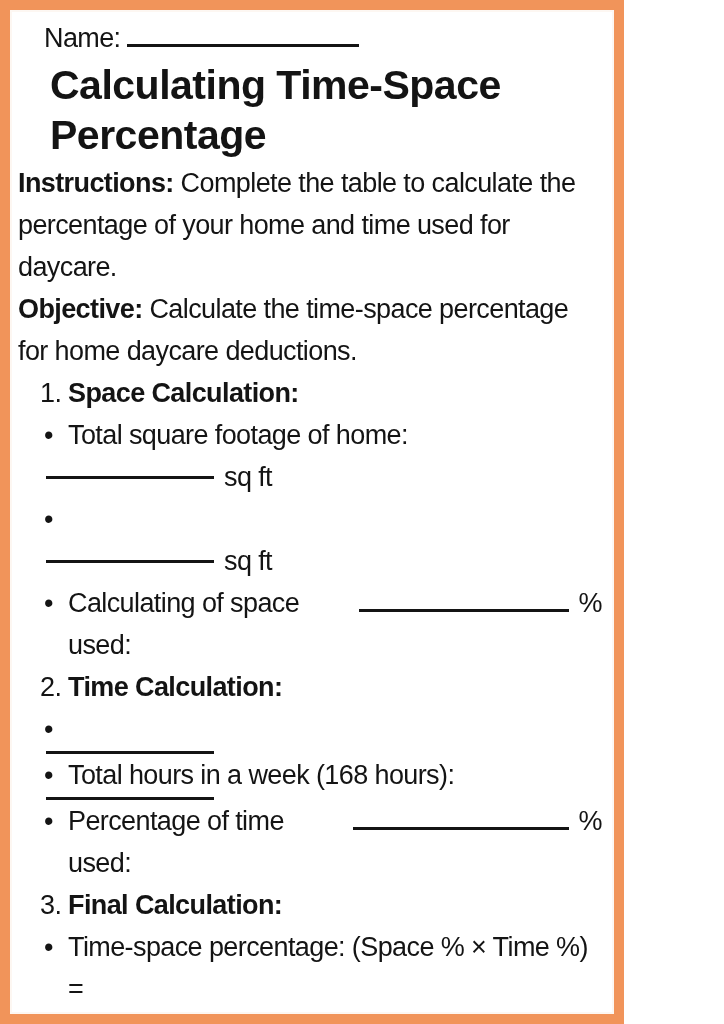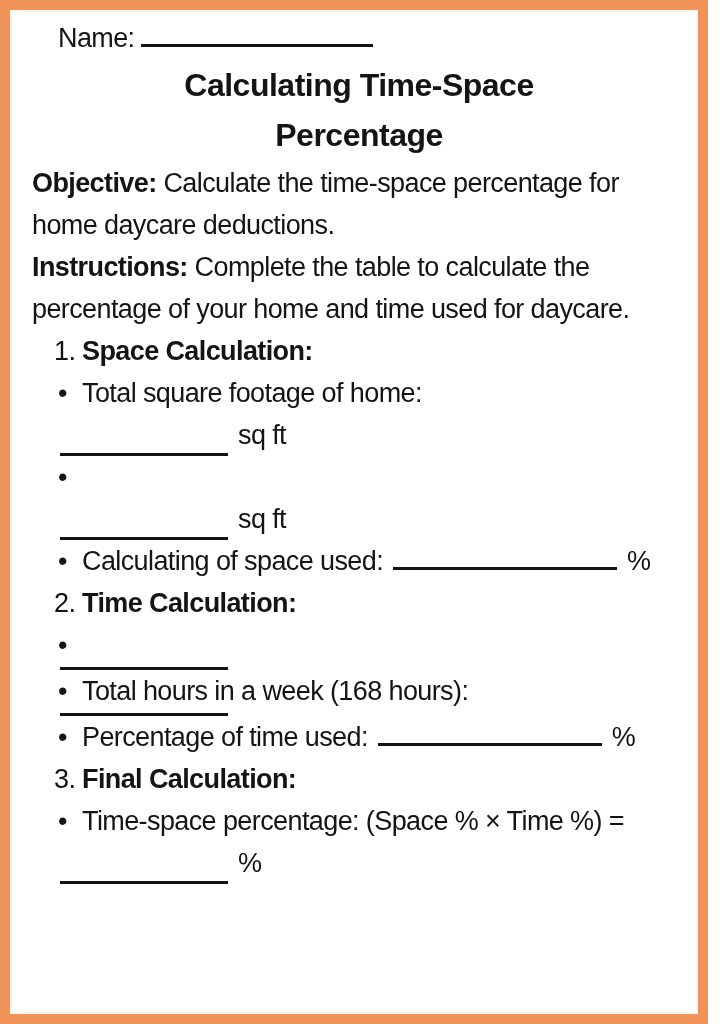--- a/index.html
+++ b/index.html
@@ -3,25 +3,25 @@
 <meta charset="utf-8">
 <style>
   * { margin: 0; padding: 0; box-sizing: border-box; }
   html, body { width: 724px; height: 1024px; }
   body {
     background: #ffffff;
     font-family: "Liberation Sans", sans-serif;
     color: #141414;
   }
   .page {
-    width: 708px;
+    width: 624px;
     height: 1024px;
     border: 10px solid #F1945A;
     box-shadow: inset 0 0 0 2px #fdf7f2;
-    padding: 6px 12px 0 22px;
+    padding: 6px 12px 0 8px;
     overflow: hidden;
     background: #fff;
   }
   .content {
     font-size: 27px;
     letter-spacing: -0.6px;
     line-height: 42px;
   }
   
   .name-row {
@@ -30,25 +30,24 @@
     white-space: nowrap;
   }
   .blank {
     display: inline-block;
     border-bottom: 3px solid #141414;
     height: 4px;
   }
   .name-blank { width: 232px; margin-left: 6px; }
   
   .title {
-    font-size: 32px;
+    font-size: 41px;
     font-weight: bold;
     letter-spacing: -0.5px;
     line-height: 50px;
-    text-align: center;
     max-width: 520px;
     margin: 0 auto 2px auto;
   }
   
   .para { margin: 0; }
   .para b { font-weight: bold; }
   
   .sec-head {
     display: flex;
     align-items: baseline;
@@ -69,39 +68,39 @@
     width: 24px;
     flex-shrink: 0;
   }
   .inline-blank { width: 224px; margin-left: 10px; }
   .suffix { margin-left: 10px; }
   
   .blank-row {
     padding-left: 28px;
     line-height: 42px;
     display: flex;
-    align-items: flex-end;
+    align-items: center;
   }
   .field-blank { width: 168px; }
 </style>
 </head>
 <body>
 
 <div class="page">
   <div class="content">
 
     <div class="name-row">
       <span>Name:</span><span class="blank name-blank"></span>
     </div>
 
     <div class="title">Calculating Time-Space Percentage</div>
 
+    <p class="para"><b>Instructions:</b><span> Complete the table to calculate the percentage of your home and time used for daycare.</span></p>
+
     <p class="para"><b>Objective:</b><span> Calculate the time-space percentage for home daycare deductions.</span></p>
-
-    <p class="para"><b>Instructions:</b><span> Complete the table to calculate the percentage of your home and time used for daycare.</span></p>
 
     <div class="sec-head">
       <span class="sec-num">1.</span>
       <span class="sec-title">Space Calculation:</span>
     </div>
 
     <div class="bullet">
       <span class="dot">•</span>
       <span>Total square footage of home:</span>
     </div>

